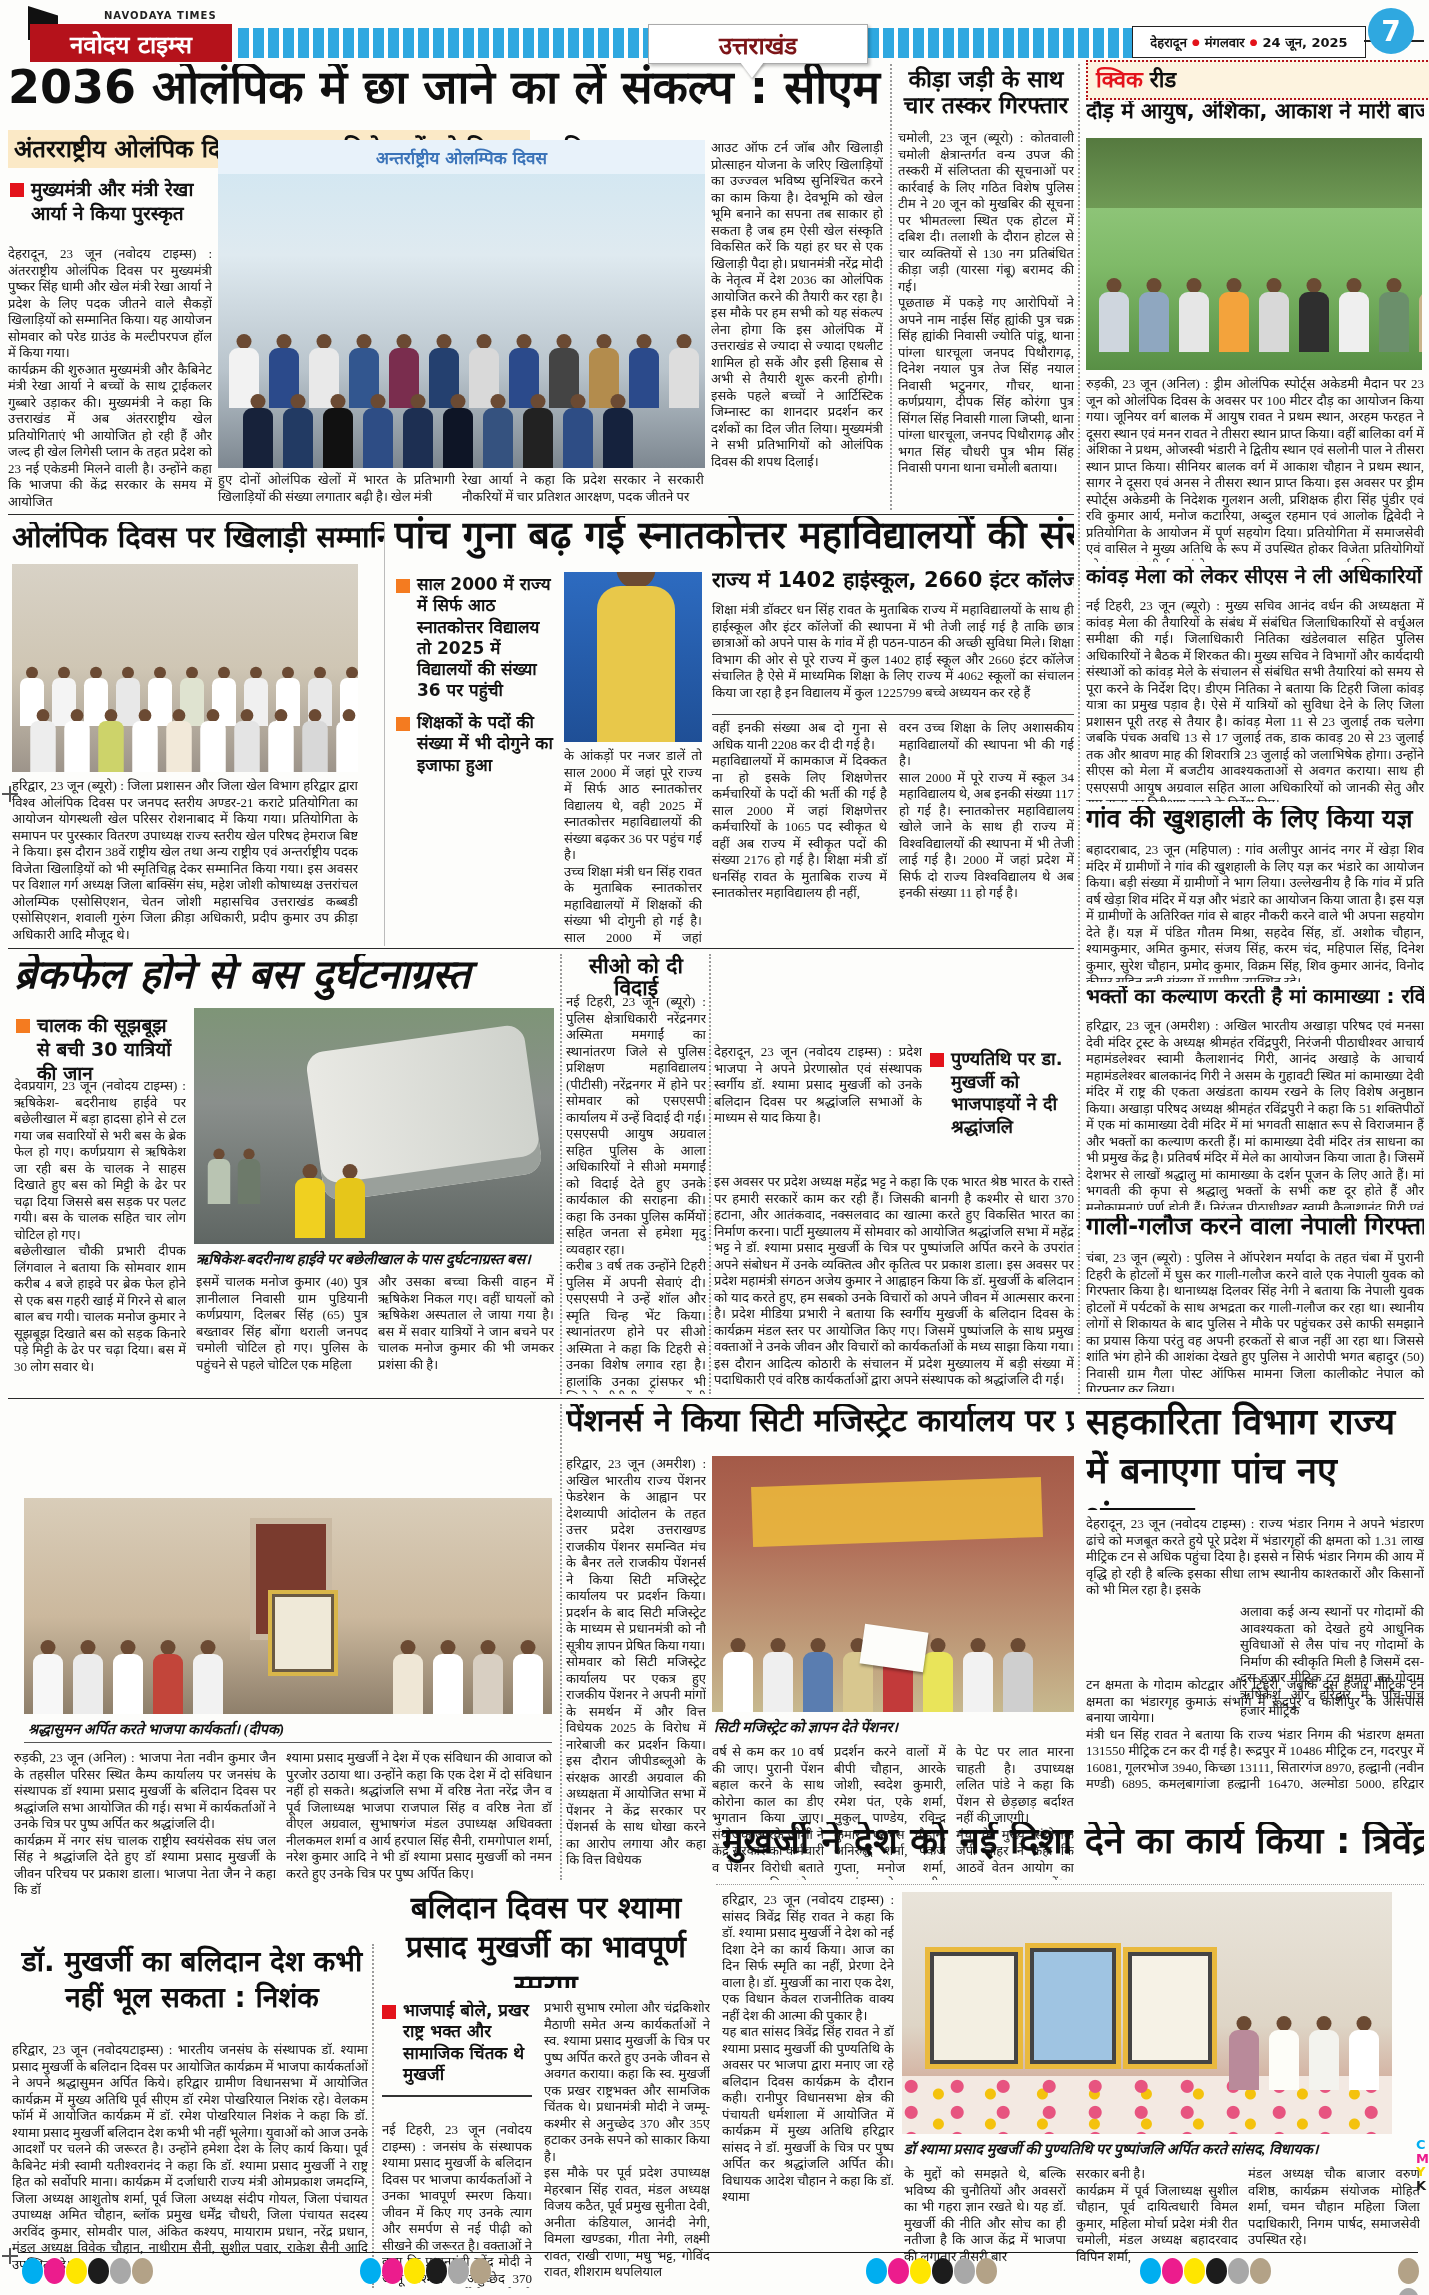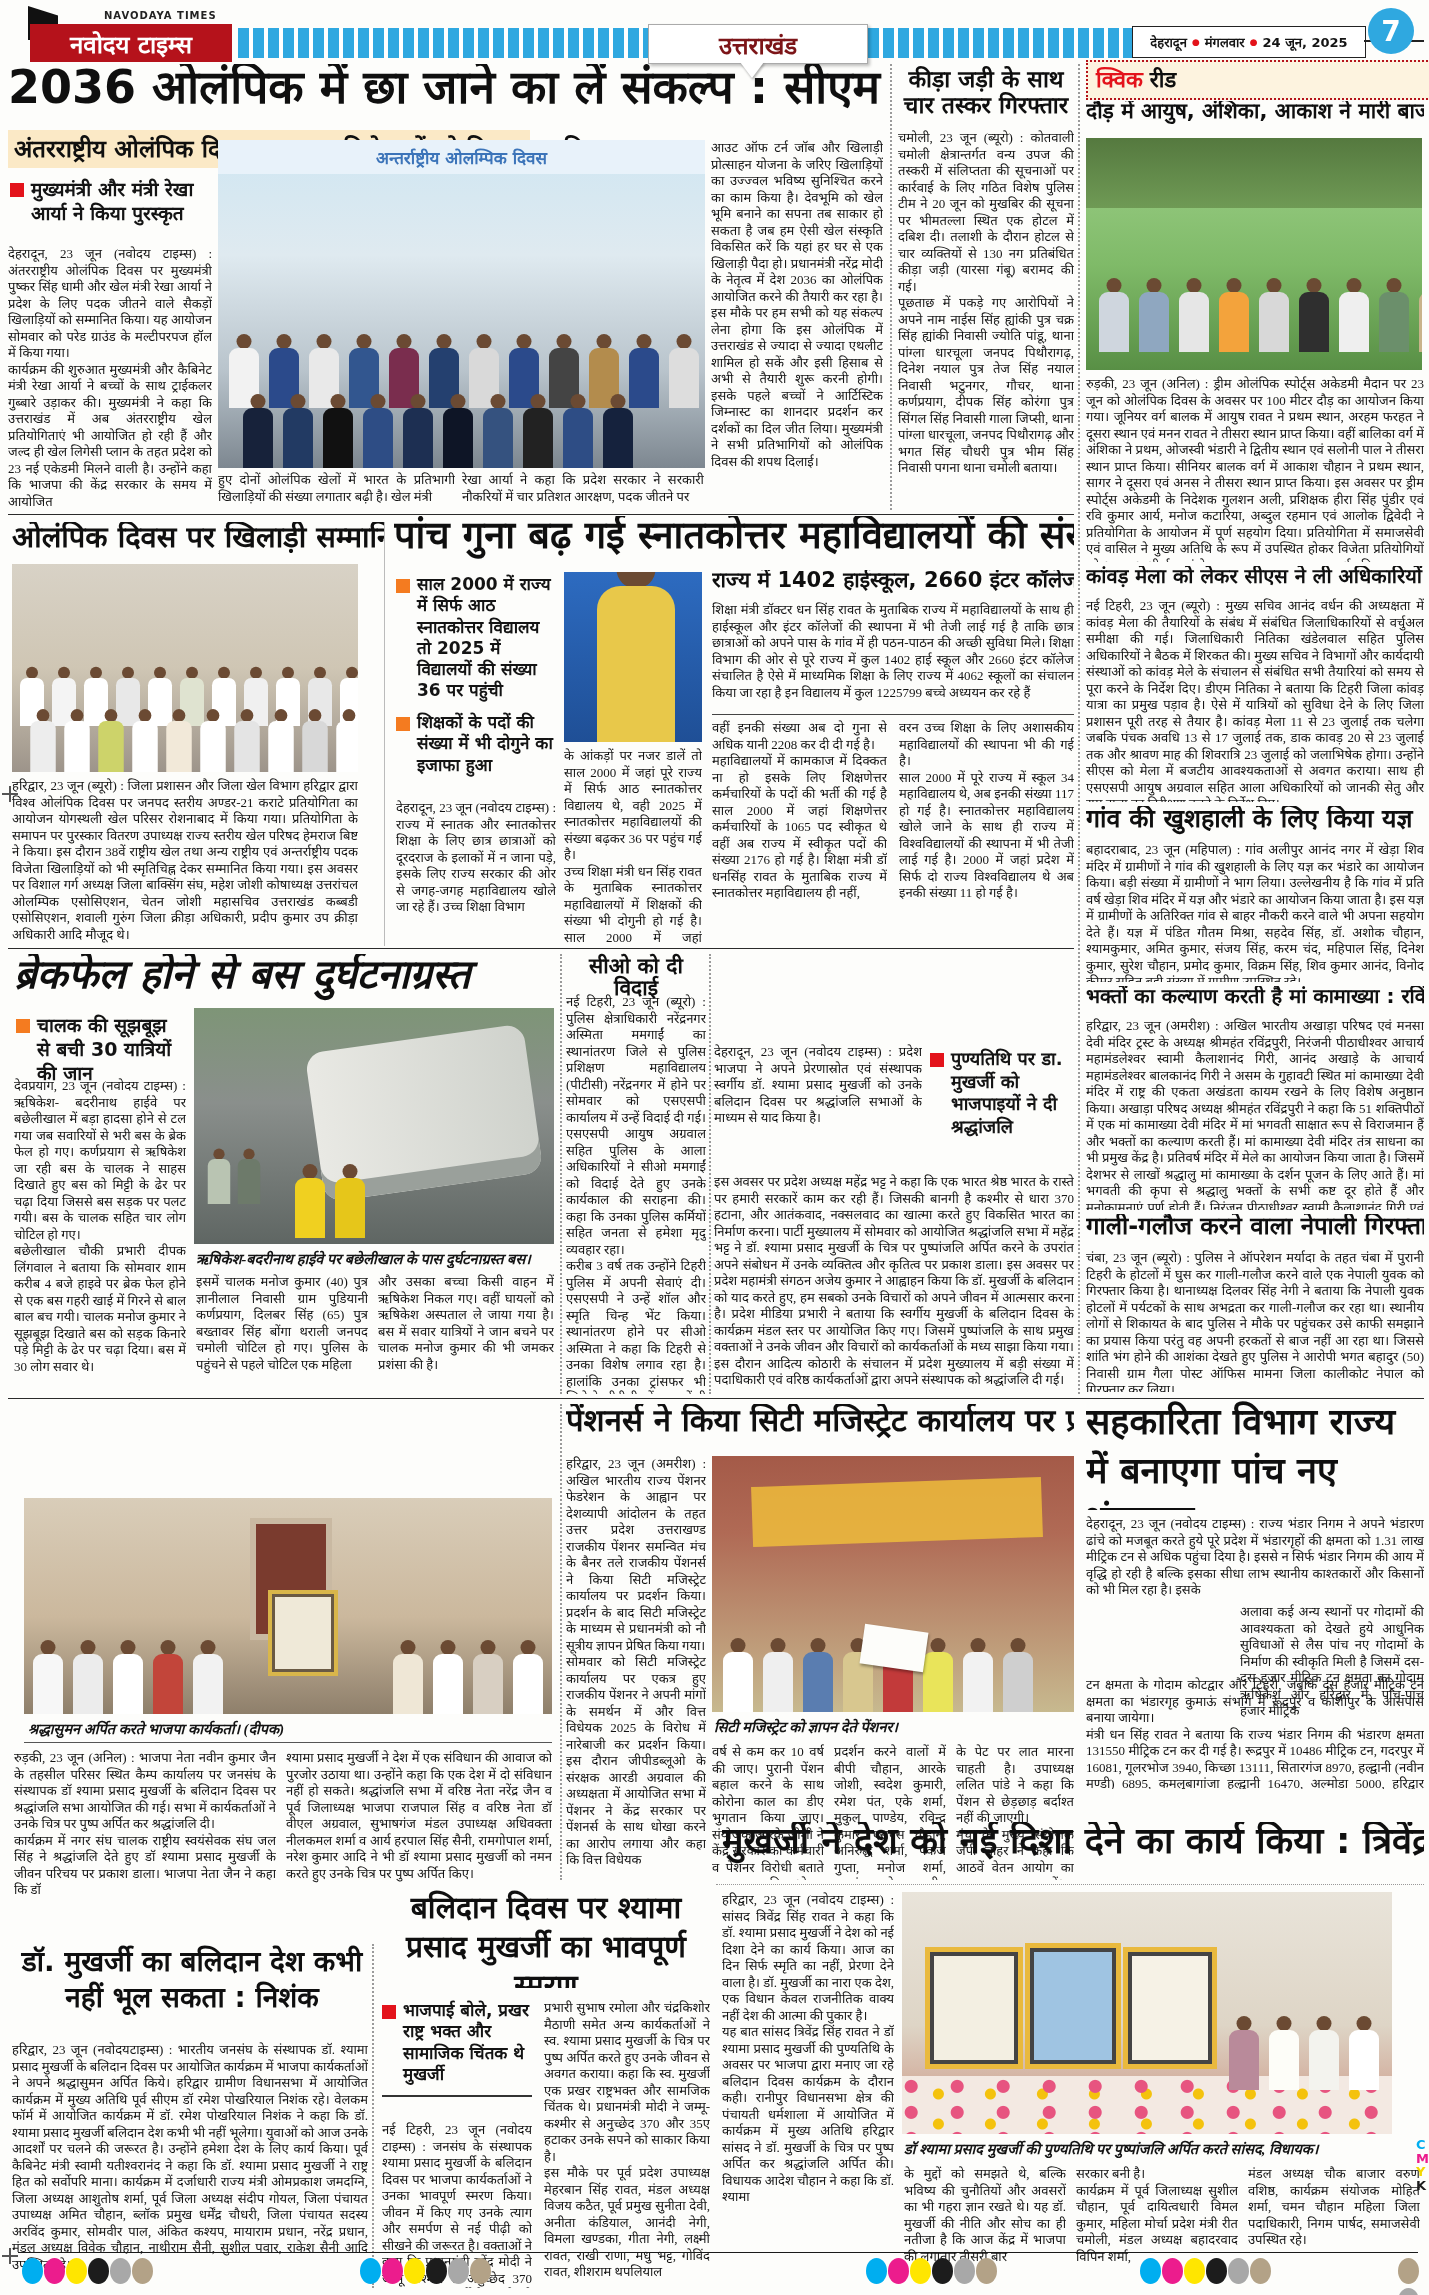--- a/index.html
+++ b/index.html
@@ -179,21 +179,20 @@
 
   <div class="abs hl" style="left:394px;top:516px;width:680px;height:50px;font-size:38px;white-space:nowrap;overflow:hidden;">पांच गुना बढ़ गई स्नातकोत्तर महाविद्यालयों की संख्या</div>
   <div class="abs kick" style="left:396px;top:574px;width:160px;font-size:17px;">
     <span class="sq" style="background:#f47b20;"></span>
     <span>साल 2000 में राज्य में सिर्फ आठ स्नातकोत्तर विद्यालय तो 2025 में विद्यालयों की संख्या 36 पर पहुंची</span>
   </div>
   <div class="abs kick" style="left:396px;top:712px;width:160px;font-size:17px;">
     <span class="sq" style="background:#f47b20;"></span>
     <span>शिक्षकों के पदों की संख्या में भी दोगुने का इजाफा हुआ</span>
   </div>
-  <div class="abs bt" style="left:396px;top:800px;width:160px;height:146px;">देहरादून, 23 जून (नवोदय टाइम्स) : राज्य में स्नातक और स्नातकोत्तर शिक्षा के लिए छात्र छात्राओं को दूरदराज के इलाकों में न जाना पड़े, इसके लिए राज्य सरकार की ओर से जगह-जगह महाविद्यालय खोले जा रहे हैं। उच्च शिक्षा विभाग</div>
   <div class="photo" style="left:564px;top:572px;width:138px;height:170px;background:linear-gradient(180deg,#2d6bc0 0%,#1f4f96 100%);color:#e8c84a;">
     <span class="sil" style="position:absolute;left:50%;bottom:0;transform:translateX(-50%) scale(2.6);transform-origin:bottom center;color:#e8c84a;"></span>
   </div>
   <div class="abs bt" style="left:564px;top:748px;width:138px;height:198px;">के आंकड़ों पर नजर डालें तो साल 2000 में जहां पूरे राज्य में सिर्फ आठ स्नातकोत्तर विद्यालय थे, वही 2025 में स्नातकोत्तर महाविद्यालयों की संख्या बढ़कर 36 पर पहुंच गई है।
 उच्च शिक्षा मंत्री धन सिंह रावत के मुताबिक स्नातकोत्तर महाविद्यालयों में शिक्षकों की संख्या भी दोगुनी हो गई है। साल 2000 में जहां महाविद्यालयों में शिक्षकों के कुल 1105 पद स्वीकृत किए गए थे</div>
 
   <div class="abs hl" style="left:712px;top:570px;width:362px;height:28px;font-size:21px;white-space:nowrap;overflow:hidden;">राज्य में 1402 हाईस्कूल, 2660 इंटर कॉलेज संचालित</div>
   <div class="abs bt" style="left:712px;top:602px;width:362px;height:108px;">शिक्षा मंत्री डॉक्टर धन सिंह रावत के मुताबिक राज्य में महाविद्यालयों के साथ ही हाईस्कूल और इंटर कॉलेजों की स्थापना में भी तेजी लाई गई है ताकि छात्र छात्राओं को अपने पास के गांव में ही पठन-पाठन की अच्छी सुविधा मिले। शिक्षा विभाग की ओर से पूरे राज्य में कुल 1402 हाई स्कूल और 2660 इंटर कॉलेज संचालित है ऐसे में माध्यमिक शिक्षा के लिए राज्य में 4062 स्कूलों का संचालन किया जा रहा है इन विद्यालय में कुल 1225799 बच्चे अध्ययन कर रहे हैं</div>
   <div class="rule-h" style="left:712px;top:714px;width:362px;border-color:#444;"></div>
   <div class="abs bt" style="left:712px;top:720px;width:175px;height:226px;">वहीं इनकी संख्या अब दो गुना से अधिक यानी 2208 कर दी दी गई है।

